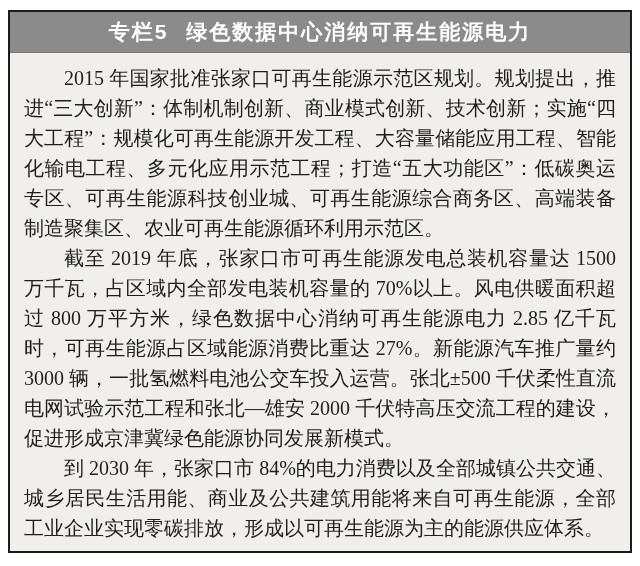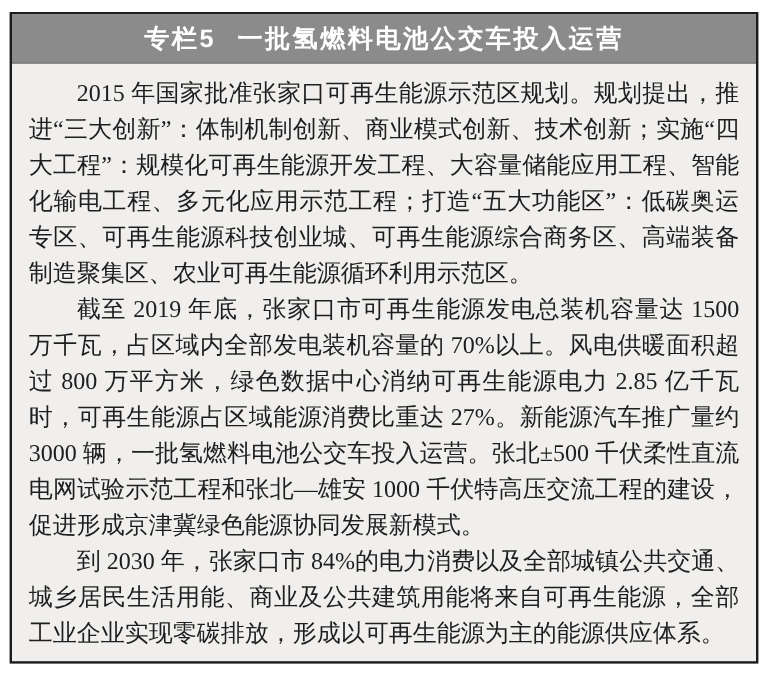--- a/index.html
+++ b/index.html
@@ -55,21 +55,21 @@
     margin: 0;
   }
 </style>
 </head>
 <body>
 
 <div class="page">
   <div class="panel">
     <div class="panel-header">
       <span>专栏5</span>
-      <span>一批氢燃料电池公交车投入运营</span>
+      <span>绿色数据中心消纳可再生能源电力</span>
     </div>
     <div class="panel-body">
       <p>2015 年国家批准张家口可再生能源示范区规划。规划提出，推进“三大创新”：体制机制创新、商业模式创新、技术创新；实施“四大工程”：规模化可再生能源开发工程、大容量储能应用工程、智能化输电工程、多元化应用示范工程；打造“五大功能区”：低碳奥运专区、可再生能源科技创业城、可再生能源综合商务区、高端装备制造聚集区、农业可再生能源循环利用示范区。</p>
-      <p>截至 2019 年底，张家口市可再生能源发电总装机容量达 1500 万千瓦，占区域内全部发电装机容量的 70%以上。风电供暖面积超过 800 万平方米，绿色数据中心消纳可再生能源电力 2.85 亿千瓦时，可再生能源占区域能源消费比重达 27%。新能源汽车推广量约 3000 辆，一批氢燃料电池公交车投入运营。张北±500 千伏柔性直流电网试验示范工程和张北—雄安 1000 千伏特高压交流工程的建设，促进形成京津冀绿色能源协同发展新模式。</p>
+      <p>截至 2019 年底，张家口市可再生能源发电总装机容量达 1500 万千瓦，占区域内全部发电装机容量的 70%以上。风电供暖面积超过 800 万平方米，绿色数据中心消纳可再生能源电力 2.85 亿千瓦时，可再生能源占区域能源消费比重达 27%。新能源汽车推广量约 3000 辆，一批氢燃料电池公交车投入运营。张北±500 千伏柔性直流电网试验示范工程和张北—雄安 2000 千伏特高压交流工程的建设，促进形成京津冀绿色能源协同发展新模式。</p>
       <p>到 2030 年，张家口市 84%的电力消费以及全部城镇公共交通、城乡居民生活用能、商业及公共建筑用能将来自可再生能源，全部工业企业实现零碳排放，形成以可再生能源为主的能源供应体系。</p>
     </div>
   </div>
 </div>
 
 </body></html>

